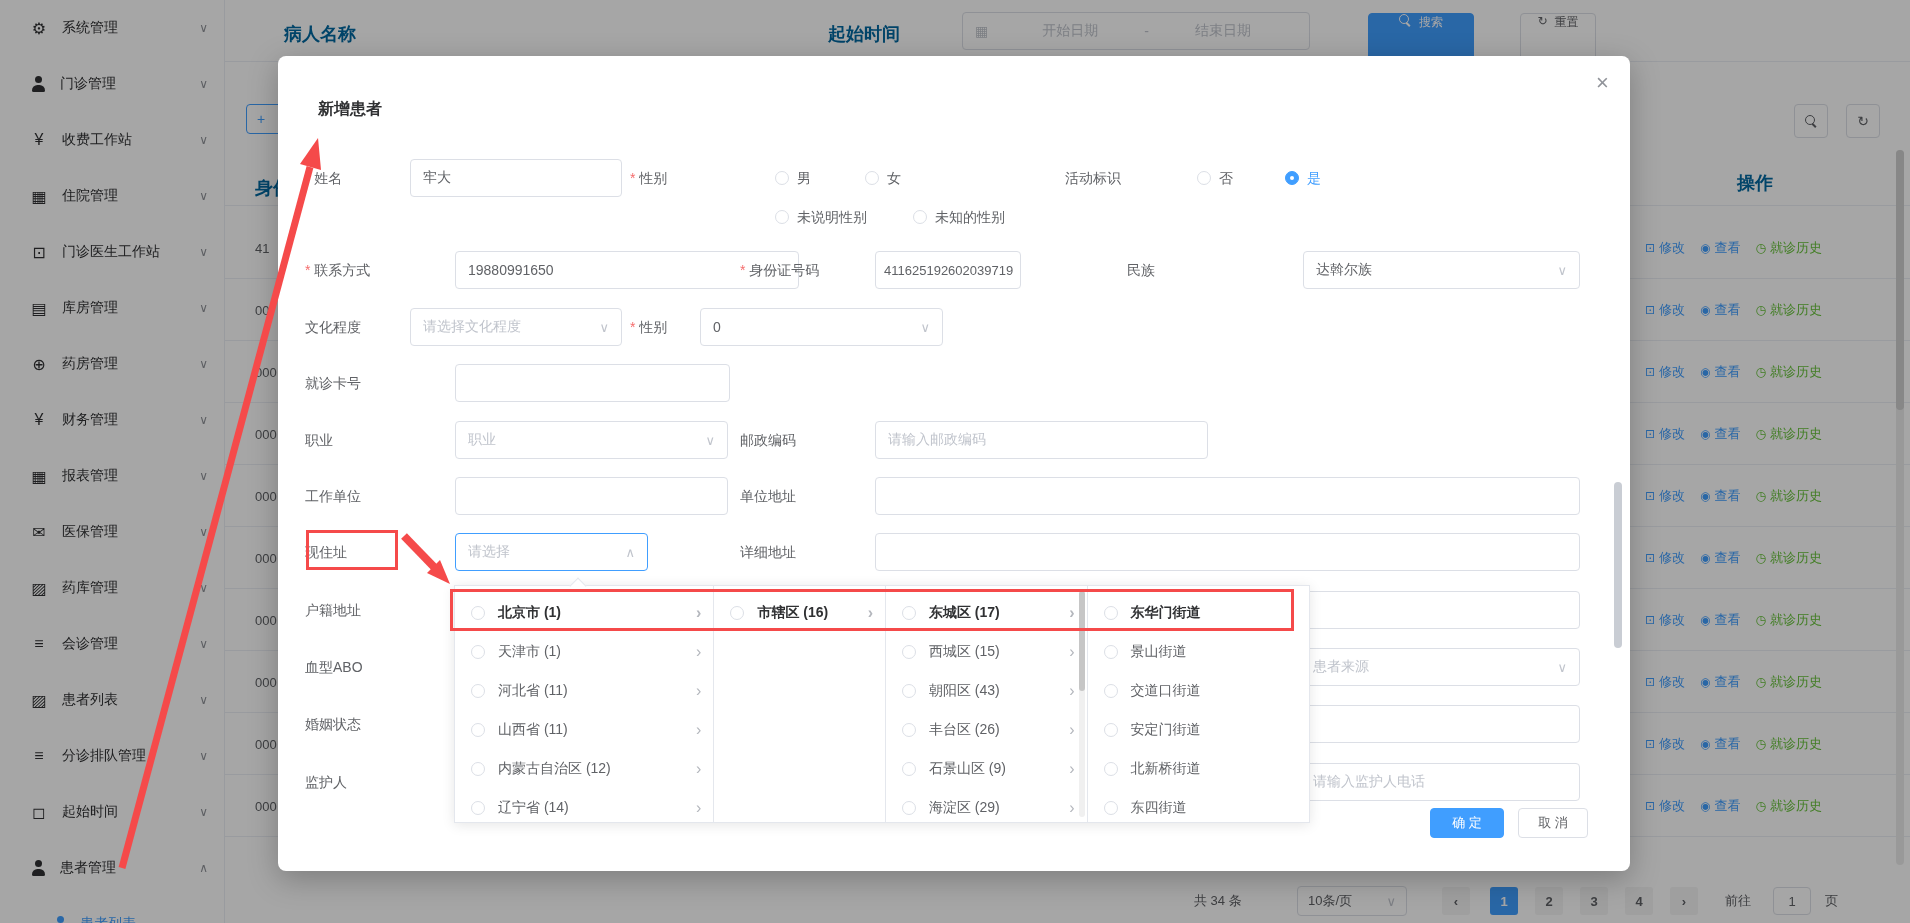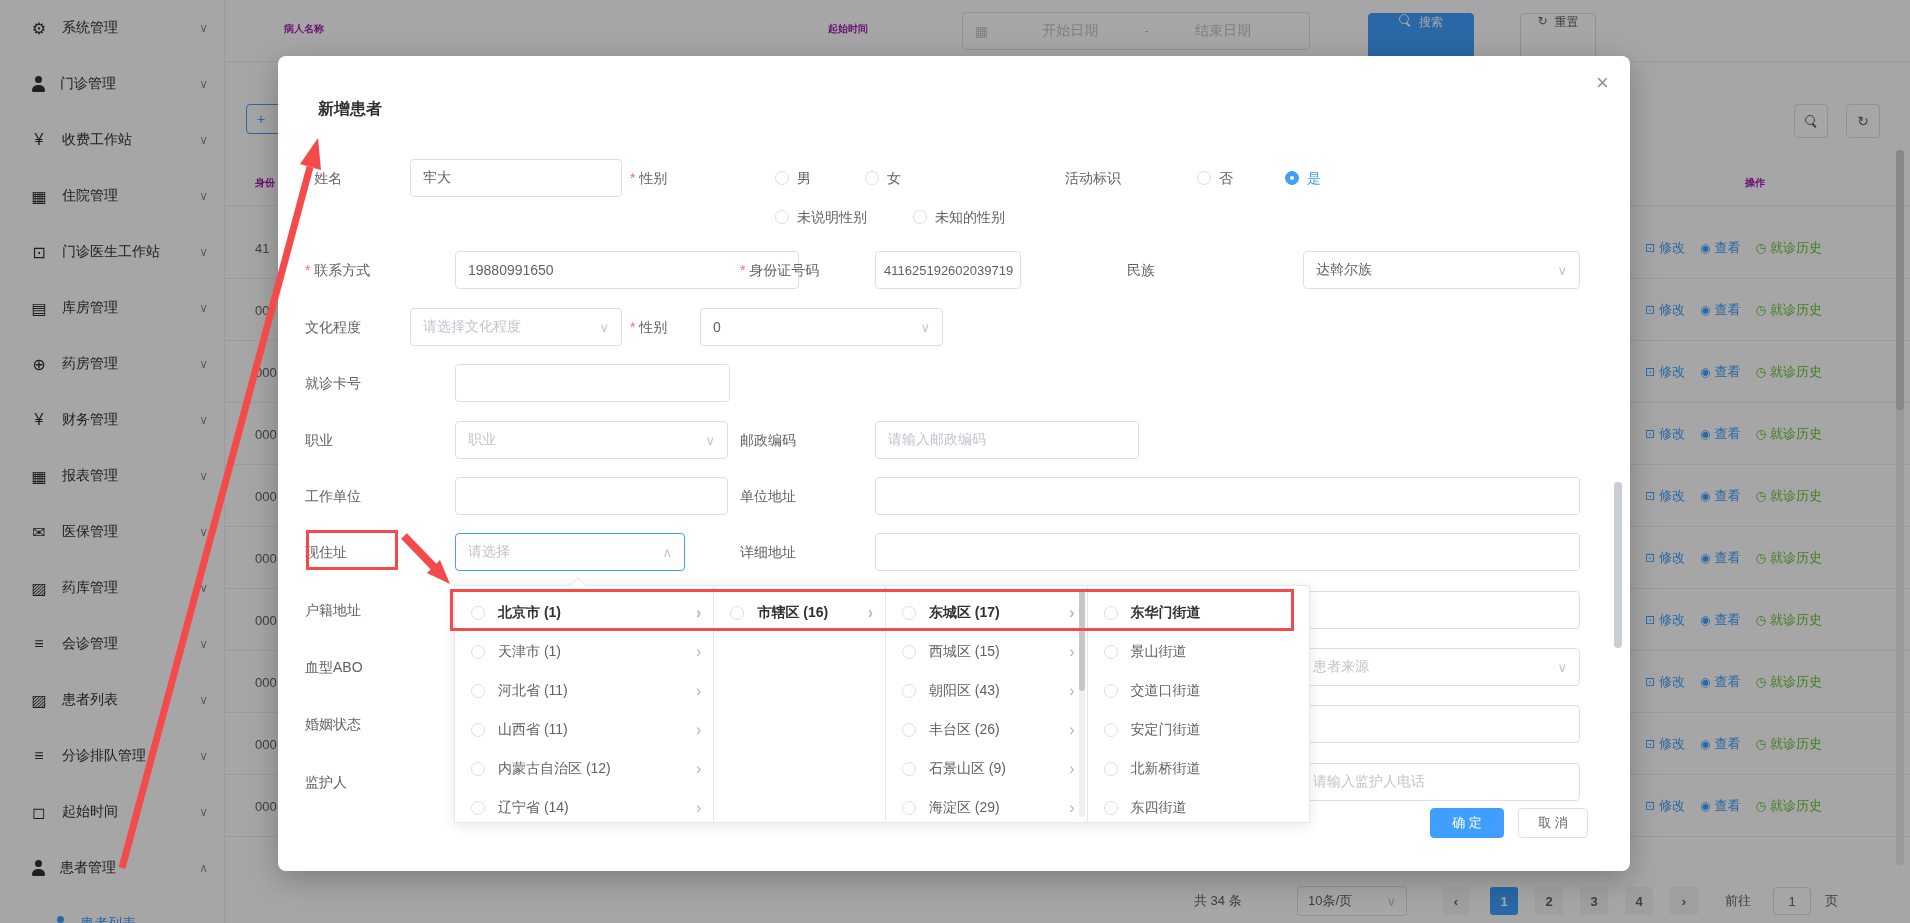--- a/index.html
+++ b/index.html
@@ -15,21 +15,21 @@
   .sb-sub { height:56px; display:flex; align-items:center; padding-left:52px; gap:12px; font-size:14px; color:#409eff; }
   .icon-person { position:relative; width:16px; height:16px; display:inline-block; flex:0 0 16px; }
   .icon-person::before { content:""; position:absolute; top:0; left:4.5px; width:7px; height:7px; border-radius:50%; background:currentColor; }
   .icon-person::after { content:""; position:absolute; bottom:0.5px; left:1.5px; width:13px; height:7px; border-radius:7px 7px 2px 2px; background:currentColor; }
   .sb-item .icon-person { color:#303133; }
   .sb-sub .icon-person { color:#409eff; }
 
   
   .main { position:absolute; left:225px; top:0; width:1685px; height:923px; background:#fff; }
   .topbar { position:absolute; left:0; top:0; width:1685px; height:62px; border-bottom:1px solid #ebeef5; background:#fff; }
-  .blabel { position:absolute; font-size:10px; font-weight:bold; color:#a21caf; white-space:nowrap; }
+  .blabel { position:absolute; font-size:18px; font-weight:bold; color:#0369a1; white-space:nowrap; }
   .inp { position:absolute; height:38px; border:1px solid #dcdfe6; border-radius:4px; background:#fff; font-size:14px; color:#606266; display:flex; align-items:center; padding:0 12px; overflow:hidden; white-space:nowrap; }
   .ph { color:#c0c4cc; }
   .car { margin-left:auto; color:#c0c4cc; font-size:13px; }
   .btn { position:absolute; height:48px; border-radius:4px; display:flex; align-items:flex-start; justify-content:center; gap:7px; font-size:12px; cursor:pointer; }
   .btn-primary { background:#409eff; color:#fff; border:1px solid #409eff; }
   .btn-plain { background:#fff; color:#606266; border:1px solid #dcdfe6; }
   .mag { position:relative; width:13px; height:13px; display:inline-block; }
   .mag::before { content:""; position:absolute; top:0; left:0; width:8px; height:8px; border:1.6px solid currentColor; border-radius:50%; }
   .mag::after { content:""; position:absolute; left:8px; top:8px; width:5px; height:1.6px; background:currentColor; transform:rotate(45deg); transform-origin:0 0; }
   .iconbtn { position:absolute; width:34px; height:34px; border:1px solid #dcdfe6; border-radius:4px; background:#fff; display:flex; align-items:center; justify-content:center; color:#606266; font-size:14px; cursor:pointer; }
@@ -466,31 +466,31 @@
 
     <span class="f-label" style="left:27px;top:320px;">就诊卡号</span>
     <div class="inp" style="left:177px;top:308px;width:275px;"></div>
 
     <span class="f-label" style="left:27px;top:377px;">职业</span>
     <div class="inp" style="left:177px;top:365px;width:273px;">
       <span class="ph">职业</span>
         <span class="car">∨</span>
     </div>
     <span class="f-label" style="left:462px;top:377px;">邮政编码</span>
-    <div class="inp" style="left:597px;top:365px;width:264px;">
+    <div class="inp" style="left:597px;top:365px;width:333px;">
       <span class="ph">请输入邮政编码</span>
     </div>
 
     <span class="f-label" style="left:27px;top:433px;">工作单位</span>
     <div class="inp" style="left:177px;top:421px;width:273px;"></div>
     <span class="f-label" style="left:462px;top:433px;">单位地址</span>
     <div class="inp" style="left:597px;top:421px;width:705px;"></div>
 
     <span class="f-label" style="left:27px;top:489px;">现住址</span>
-    <div class="inp sel-focus" style="left:177px;top:477px;width:230px;">
+    <div class="inp sel-focus" style="left:177px;top:477px;width:193px;">
       <span class="ph">请选择</span>
         <span class="car">∧</span>
     </div>
     <span class="f-label" style="left:462px;top:489px;">详细地址</span>
     <div class="inp" style="left:597px;top:477px;width:705px;"></div>
 
     <span class="f-label" style="left:27px;top:547px;">户籍地址</span>
     <div class="inp" style="left:1022px;top:535px;width:280px;"></div>
 
     <span class="f-label" style="left:27px;top:604px;">血型ABO</span>

